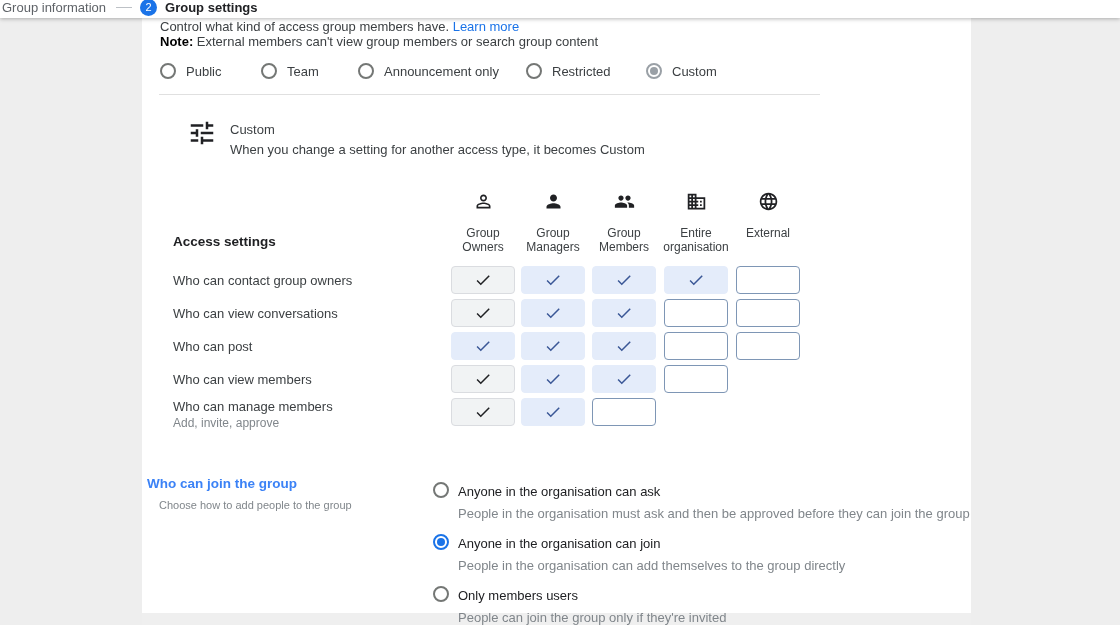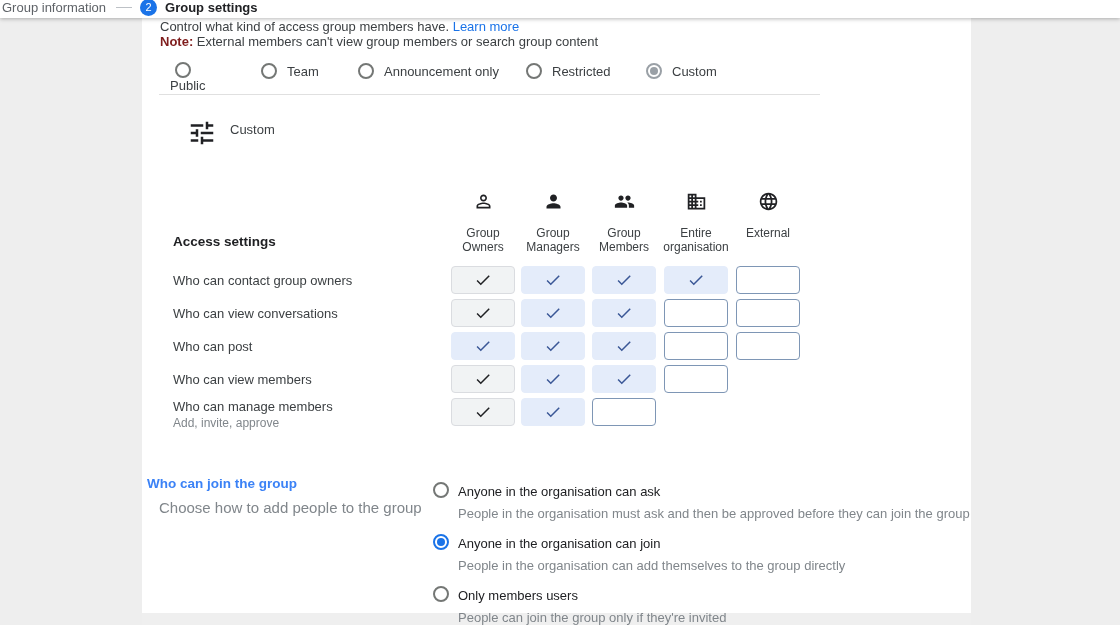--- a/index.html
+++ b/index.html
@@ -18,21 +18,21 @@
     color:#fff; font-size:11px; display:flex; align-items:center; justify-content:center; flex:0 0 auto; }
   .step2-label { font-size:13px; color:#202124; font-weight:bold; margin-left:8px; }
 
   
   .card { position:absolute; left:142px; top:18px; width:829px; height:595px;
     background:#fff; z-index:5;padding-left:8px; }
 
   .intro { position:absolute; left:18px; top:1px; font-size:13px; color:#3c4043; line-height:15px; }
   .intro a { color:#1a73e8; text-decoration:none; cursor:pointer; }
   .note { position:absolute; left:18px; top:16px; font-size:13px; color:#3c4043; }
-  .note b { color:#7f1d1d; }
+  .note b { color:#000000; }
 
   
   .at-item { position:absolute; top:44px; display:flex; align-items:center; height:18px; cursor:pointer; }
   .radio { width:16px; height:16px; border-radius:50%; border:2px solid #747775; background:#fff; flex:0 0 auto; position:relative; }
   .radio.selected { border-color:#1a73e8; }
   .radio.selected::after { content:""; position:absolute; left:2px; top:2px; width:8px; height:8px; border-radius:50%; background:#1a73e8; }
   .radio.disabled-selected { border-color:#9aa0a6; }
   .radio.disabled-selected::after { content:""; position:absolute; left:2px; top:2px; width:8px; height:8px; border-radius:50%; background:#9aa0a6; }
   .at-item .lbl { margin-left:10px; font-size:13px; color:#3c4043; }
 
@@ -57,21 +57,21 @@
     display:flex; align-items:center; justify-content:center; cursor:pointer; }
   .cell.locked { background:#f1f3f4; border:1px solid #dadce0; }
   .cell.locked svg { color:#202124; }
   .cell.checked { background:#e4ecfa; border:1px solid #e4ecfa; }
   .cell.checked svg { color:#3a5796; }
   .cell.empty { background:#fff; border:1px solid #7e96b5; }
   .cell svg { width:18px; height:18px; }
 
   
   .join-title { position:absolute; left:5px; top:458px; font-size:13.5px; font-weight:bold; color:#3b82f6; }
-  .join-sub { position:absolute; left:17px; top:481px; font-size:15px; color:#80868b;text-align:center; }
+  .join-sub { position:absolute; left:17px; top:481px; font-size:11px; color:#80868b;text-align:center; }
   .jo-radio { position:absolute; left:291px; cursor:pointer; }
   .jo-label { position:absolute; left:316px; font-size:13px; color:#202124; cursor:pointer; }
   .jo-desc { position:absolute; left:316px; font-size:13px; color:#80868b;text-align:center; }
 
   .gutter-left { position:absolute; left:0; top:18px; width:142px; height:607px; background:#eeeeee; }
   .gutter-right { position:absolute; left:971px; top:18px; width:149px; height:607px; background:#eeeeee; }
 </style>
 </head>
 <body>
 
@@ -85,21 +85,21 @@
     <span class="step-circle">2</span>
     <span class="step2-label">Group settings</span>
   </div>
 </div>
 
 <div class="card">
   <div class="intro"><span>Control what kind of access group members have.</span> <a>Learn more</a></div>
   <div class="note"><b>Note:</b><span> External members can't view group members or search group content</span></div>
 
   <div id="accessTypeGroup">
-      <div class="at-item" style="left: 18px; flex-direction: column;">
+      <div class="at-item" style="left: 18px;">
         <span class="radio"></span>
         <span class="lbl">Public</span>
       </div>
       <div class="at-item" style="left: 119px;">
         <span class="radio"></span>
         <span class="lbl">Team</span>
       </div>
       <div class="at-item" style="left: 216px;">
         <span class="radio"></span>
         <span class="lbl">Announcement only</span>
@@ -113,20 +113,21 @@
         <span class="lbl">Custom</span>
       </div>
     </div>
 
   <div class="divider"></div>
 
   <svg class="banner-icon" viewBox="0 0 24 24" fill="currentColor">
       <path d="M3 17v2h6v-2H3zM3 5v2h10V5H3zm10 16v-2h8v-2h-8v-2h-2v6h2zM7 9v2H3v2h4v2h2V9H7zm14 4v-2H11v2h10zm-6-4h2V7h4V5h-4V3h-2v6z"></path>
     </svg>
   <div class="banner-title">Custom</div>
+  <div class="banner-desc">When you change a setting for another access type, it becomes Custom</div>
 
   <div id="colHeaders">
       <div class="col-h" style="left: 304px; top: 173px;">
         <svg viewBox="0 0 24 24" class="cicon" fill="currentColor">
           <path d="M12 5.9c1.16 0 2.1.94 2.1 2.1s-.94 2.1-2.1 2.1S9.9 9.16 9.9 8s.94-2.1 2.1-2.1m0 9c2.97 0 6.1 1.46 6.1 2.1v1.1H5.9V17c0-.64 3.13-2.1 6.1-2.1M12 4C9.79 4 8 5.79 8 8s1.79 4 4 4 4-1.79 4-4-1.79-4-4-4zm0 9c-2.67 0-8 1.34-8 4v3h16v-3c0-2.66-5.33-4-8-4z"></path>
         </svg>
         <span class="clbl">Group Owners</span>
       </div>
       <div class="col-h" style="left: 374px; top: 173px;">
         <svg viewBox="0 0 24 24" class="cicon" fill="currentColor">

